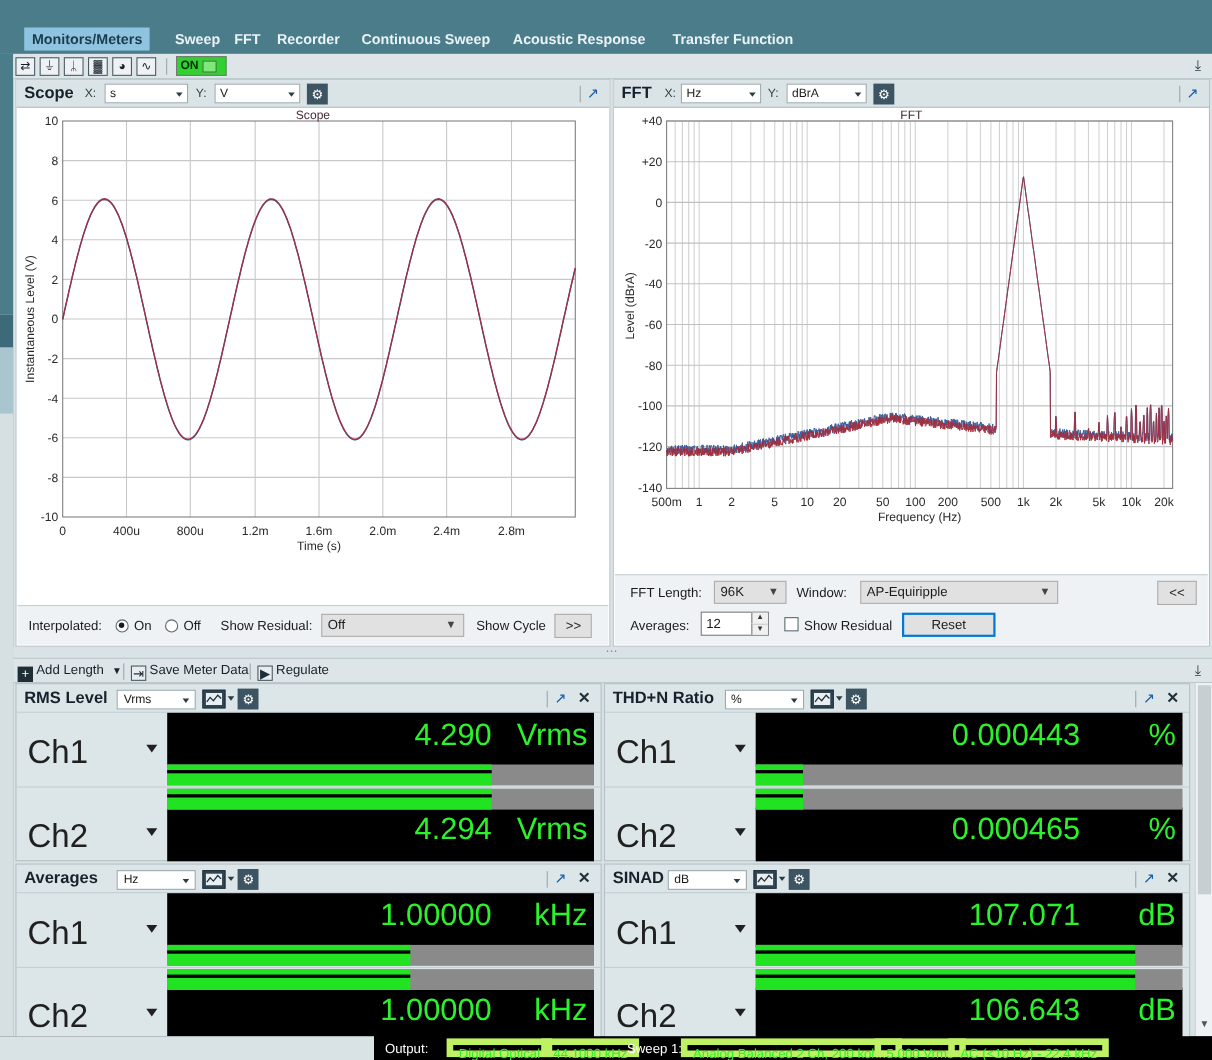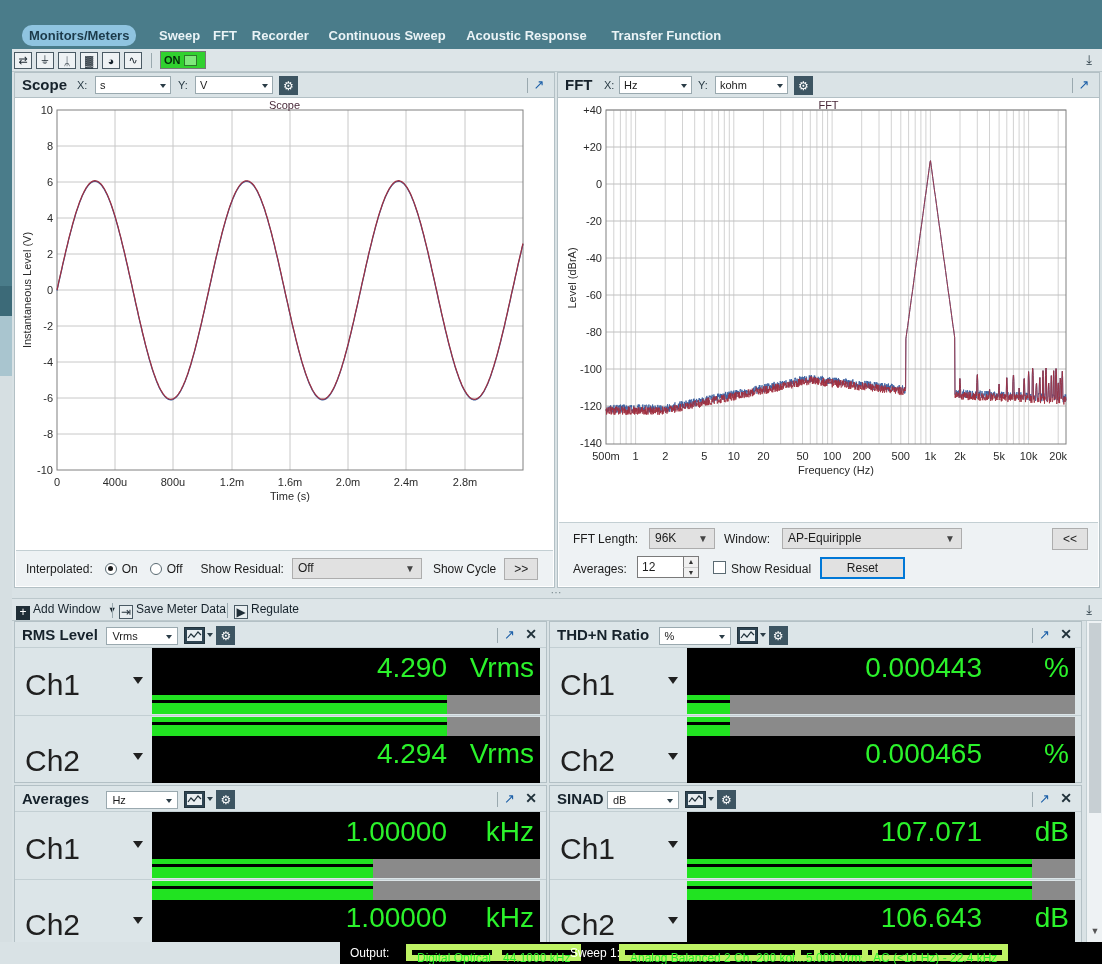--- a/index.html
+++ b/index.html
@@ -27,21 +27,21 @@
   }
   .tabbar {
     position:absolute; left:0; top:22px; width:1102px; height:27px;
     background:#4a7c8a;
   }
   .tab {
     position:absolute; top:3px; height:21px; line-height:21px;
     padding:0 7px; font-size:13px; font-weight:bold; color:#eaf3f6;
     white-space:nowrap; cursor:default;
   }
-  .tab.active { background:#8fc4e0; color:#1b3a4a;border-radius:10px; }
+  .tab.active { background:#8fc4e0; color:#1b3a4a; }
 
   .leftrail {
     position:absolute; left:0; top:49px; width:12px; bottom:22px;
     background:#d6dfe2;
   }
   .leftrail .seg1 { position:absolute; left:0; top:0; width:12px; height:237px; background:#4a7c8a; }
   .leftrail .seg2 { position:absolute; left:0; top:237px; width:12px; height:30px; background:#3c6a78; }
   .leftrail .seg3 { position:absolute; left:0; top:267px; width:12px; height:60px; background:#a9c5cf; }
 
   
@@ -409,21 +409,21 @@
       <div class="panel right">
         <div class="phead">
           <div class="ptitle">FFT</div>
           <div class="axlab" style="left:46px">X:</div>
           <div class="combo" style="left:61px; width:73px">
             <span>Hz</span>
             <span class="arrow"></span>
           </div>
           <div class="axlab" style="left:140px">Y:</div>
           <div class="combo" style="left:157px; width:73px">
-            <span>kohm</span>
+            <span>dBrA</span>
             <span class="arrow"></span>
           </div>
           <div class="gear" style="left:236px">⚙</div>
           <div class="hsep" style="right:26px"></div>
           <div class="popout">↗</div>
         </div>
 
         <div class="plotwrap">
           <div class="plot-title">FFT</div>
           <svg width="541" height="390" viewBox="0 0 541 390">
@@ -544,21 +544,21 @@
           <span class="lab" style="left:172px; top:39px">Show Residual</span>
           <span class="btn blue" style="position:absolute; left:261px; top:34px; width:85px">Reset</span>
         </div>
       </div>
     </div>
 
     <div class="splitter">⋯</div>
 
     <div class="mtoolbar">
       <div class="mt-item" style="left:4px">
-        <span class="plusicon">+</span><span>Add Window</span>
+        <span class="plusicon">+</span><span>Add Length</span>
         <span style="font-size:9px; margin-left:4px">▼</span>
       </div>
       <div class="tbsep" style="left:100px"></div>
       <div class="mt-item" style="left:107px">
         <span class="plusicon" style="background:#e8eef0; color:#1f2d36; border:1px solid #4a5a64">⇥</span><span>Save Meter Data</span>
       </div>
       <div class="tbsep" style="left:215px"></div>
       <div class="mt-item" style="left:222px">
         <span class="plusicon" style="background:#e8eef0; color:#1f2d36; border:1px solid #4a5a64">▶</span><span>Regulate</span>
       </div>

